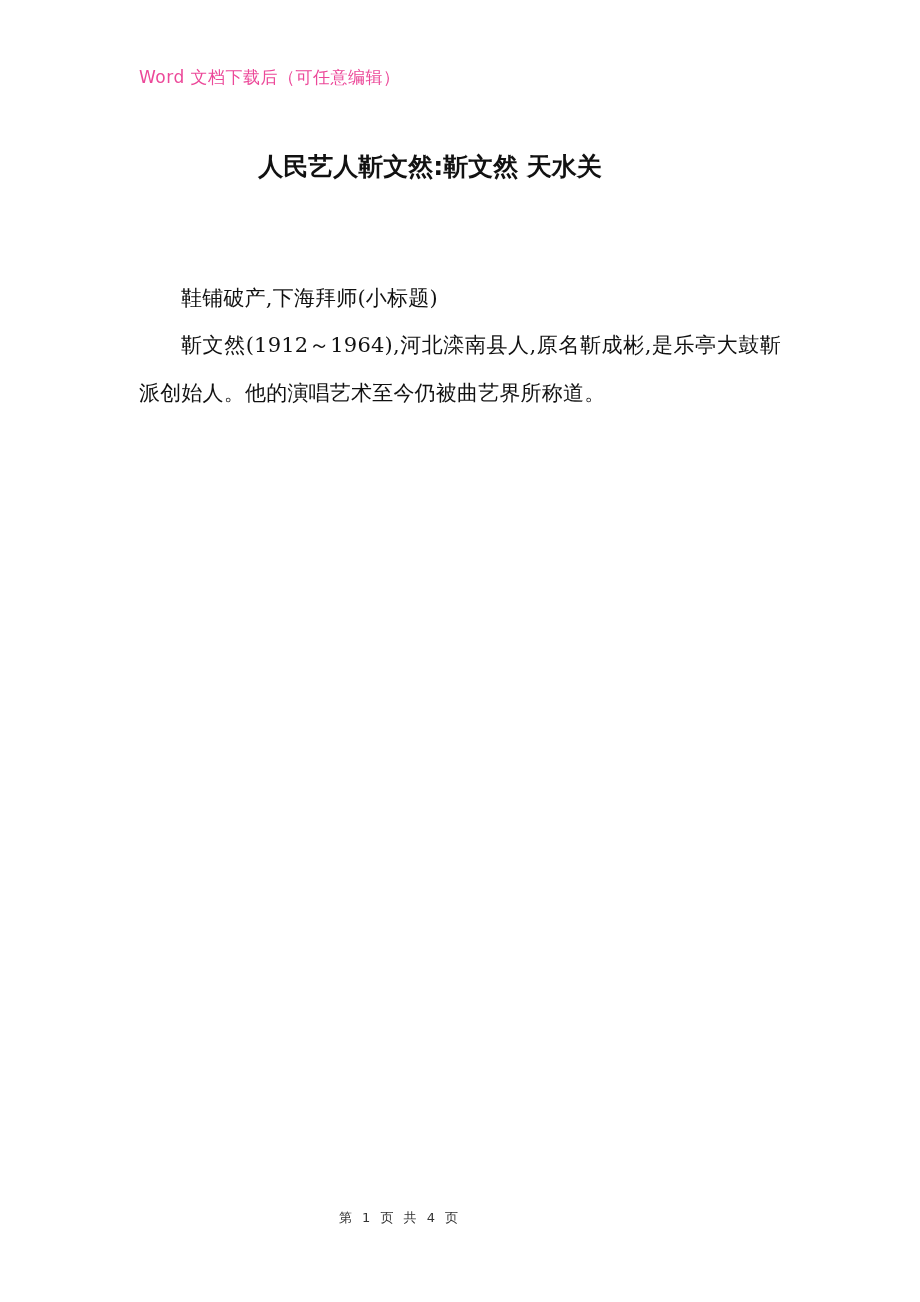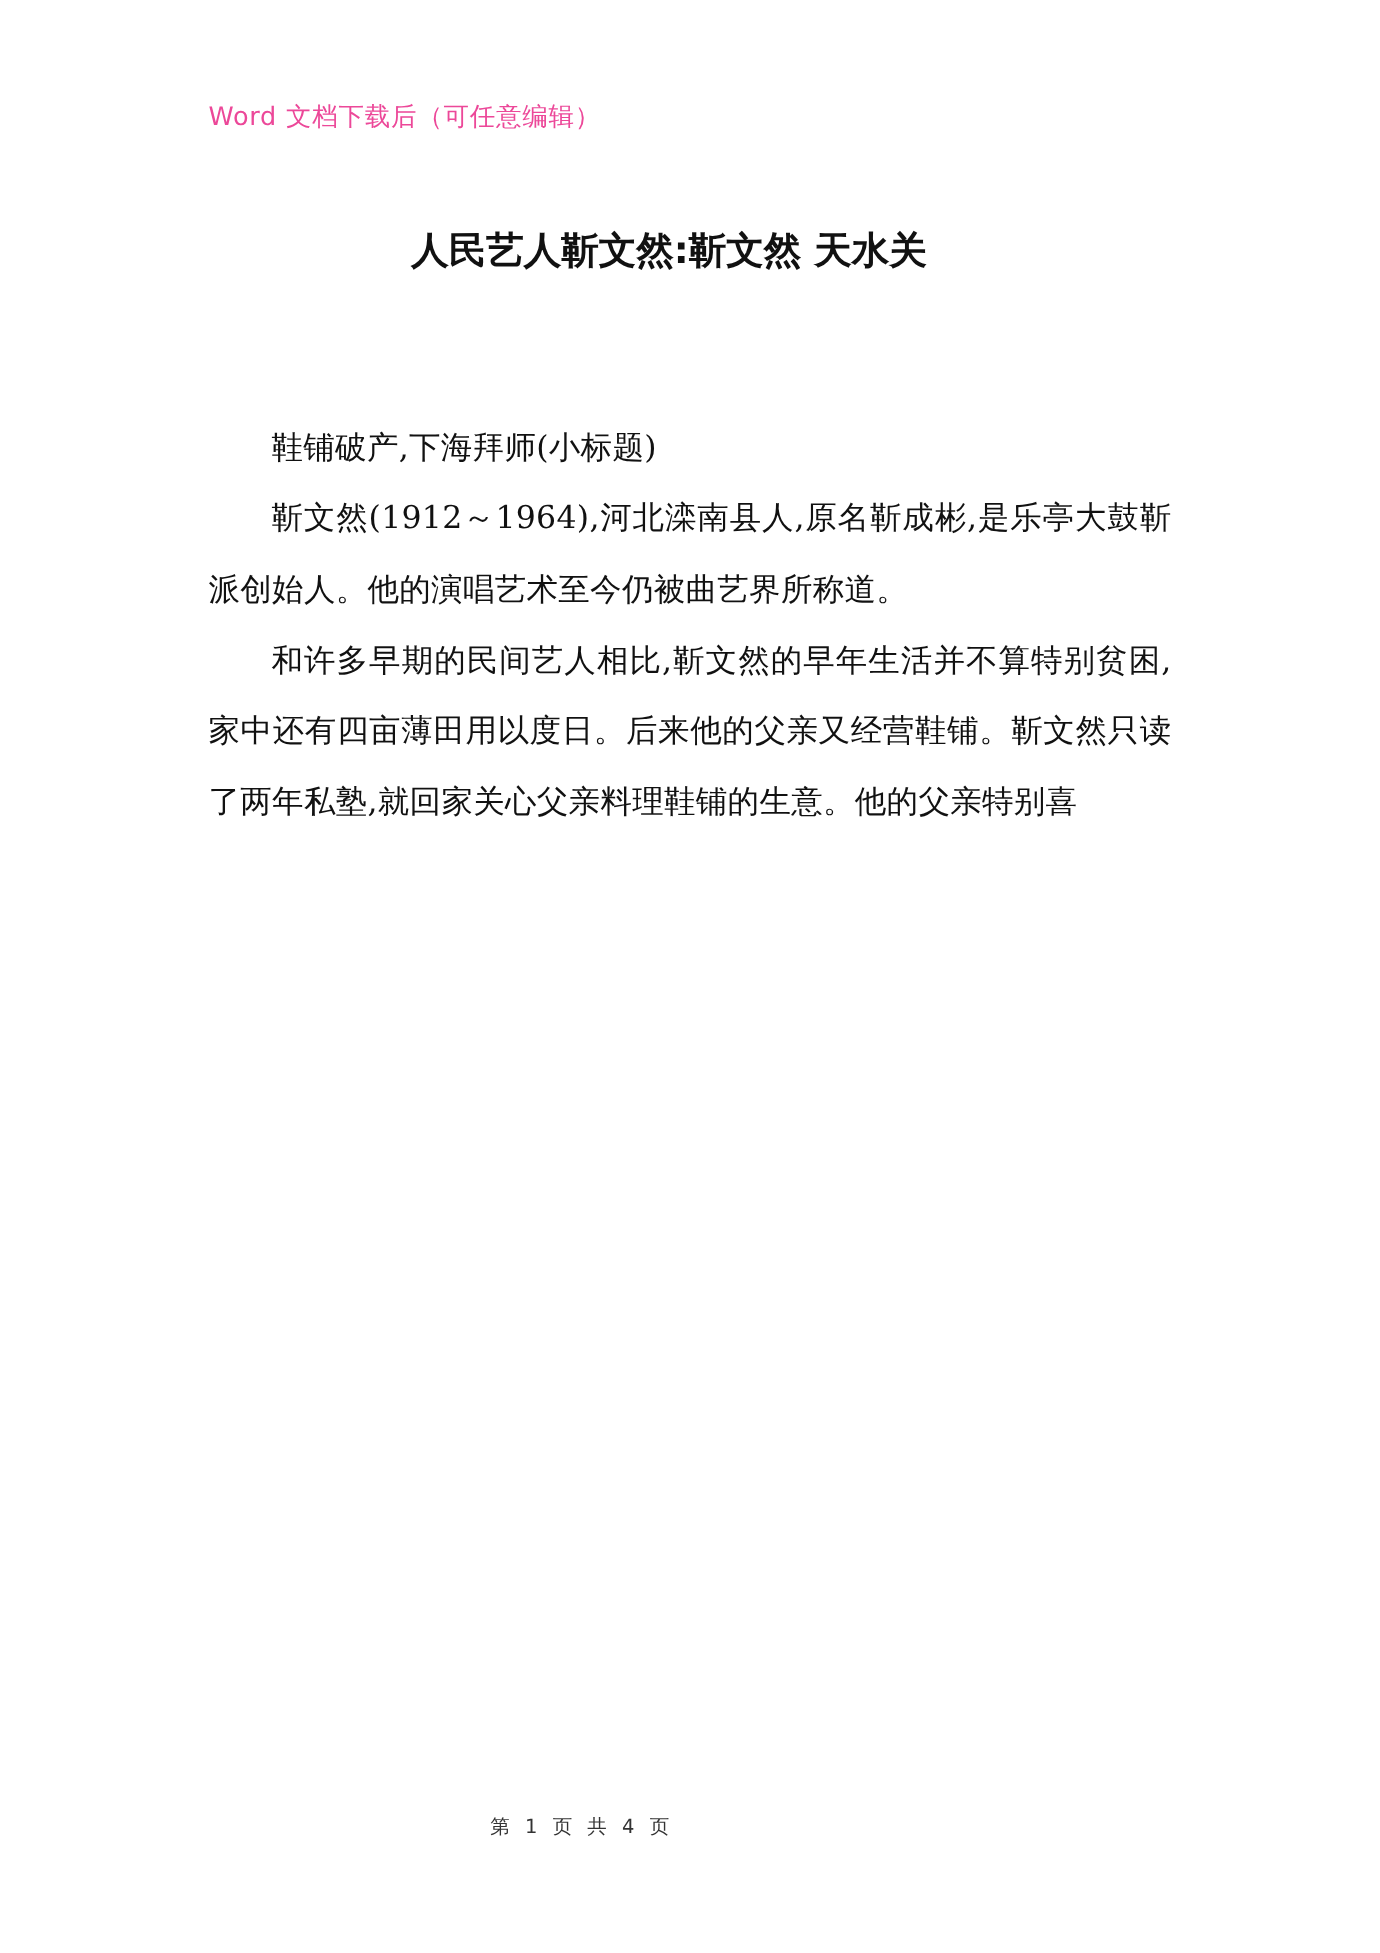--- a/index.html
+++ b/index.html
@@ -2,37 +2,36 @@
 <html><head>
 <meta charset="utf-8">
 <style>
   html, body { margin: 0; padding: 0; background: #ffffff; }
   body { width: 920px; height: 1302px; position: relative; overflow: hidden;
          font-family: "DejaVu Serif", "Liberation Serif", serif; color: #111; }
   .header-banner { position: absolute; left: 139px; top: 66px; font-size: 17px;
          color: #ec4899; font-family: "DejaVu Sans", "Liberation Sans", sans-serif; letter-spacing: 0.5px; }
   .doc-title { position: absolute; left: 0; width: 860px; top: 150px; text-align: center;
          font-size: 25px; font-weight: bold; color: #111;
-         font-family: "DejaVu Sans", "Liberation Sans", sans-serif; padding-left: 16px; }
+         font-family: "DejaVu Sans", "Liberation Sans", sans-serif; }
   .body { position: absolute; left: 139px; width: 642px; top: 228px; }
   .para { margin: 0; font-size: 21px; line-height: 47.3px; text-align: justify;
           text-align-last: left; letter-spacing: 0.2px; }
   .indent { text-indent: 2em; }
   .gap { height: 47px; }
-  .page-footer { position: absolute; left: 4px; width: 768px; top: 1209px; text-align: center;
+  .page-footer { position: absolute; left: 16px; width: 768px; top: 1209px; text-align: center;
          font-size: 13px; color: #333; letter-spacing: 3px;
          font-family: "DejaVu Sans", "Liberation Sans", sans-serif; }
 </style>
 </head>
 <body>
 
 <div class="header-banner">Word 文档下载后（可任意编辑）</div>
 
 <div class="doc-title">人民艺人靳文然:靳文然 天水关</div>
 
 <div class="body">
   <div class="gap"></div>
   <p class="para indent">鞋铺破产,下海拜师(小标题)</p>
   <p class="para indent">靳文然(1912～1964),河北滦南县人,原名靳成彬,是乐亭大鼓靳派创始人。他的演唱艺术至今仍被曲艺界所称道。</p>
-  <p class="para indent">和许多早期的民间艺人相比,靳文然的早年生活并不算特别贫困,家中还有四亩薄田用以度日。后来他的父亲又经营鞋铺。靳文然只读了两年私塾,就回家关心父亲料理鞋铺的生意。他的父亲特别喜</p>
 </div>
 
 <div class="page-footer">第 1 页 共 4 页</div>
 
 </body></html>

